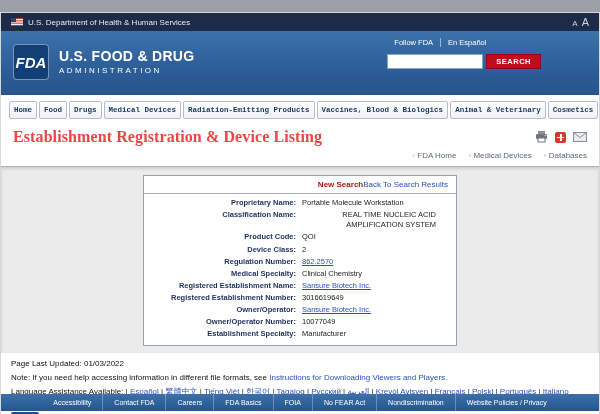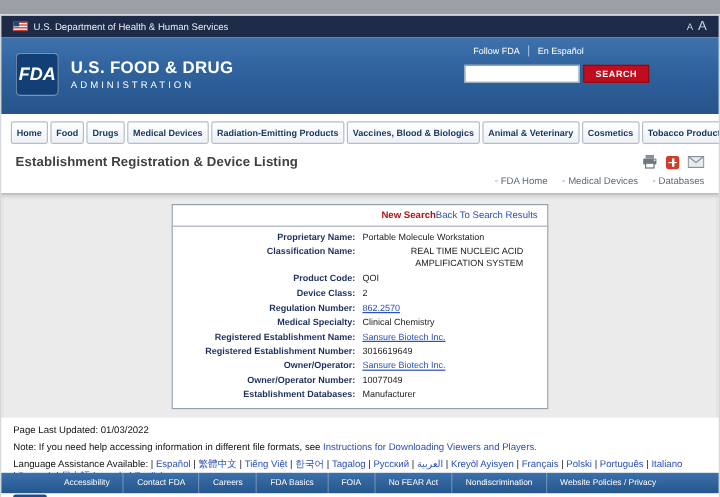--- a/index.html
+++ b/index.html
@@ -31,25 +31,25 @@
   .search-row{ margin-top:7px; display:flex; }
   .search-input{ width:96px; height:15px; border:1px solid #8fa3b8; background:#fff; font-size:8px; padding:0 3px; }
   .search-btn{ height:15px; margin-left:3px; background:#c00d1e; color:#fff; border:1px solid #8c0a15;
     font-weight:bold; font-size:7.5px; letter-spacing:.5px; padding:0 9px; cursor:pointer;
     font-family:"Liberation Sans", sans-serif; }
 
   
   .nav{ display:flex; gap:2px; padding:6px 8px 0 8px; }
   .nav-tab{ flex:1 1 auto; border:1px solid #b3bdc9; border-radius:2px;
     background:linear-gradient(#ffffff,#eef1f5); color:#16365f; font-weight:bold;
-    font-size:7.5px; padding:4px 4px; text-align:center; white-space:nowrap; cursor:pointer; }
+    font-size:7.5px; padding:4px 4px; text-align:center; white-space:nowrap; cursor:pointer;font-family:Liberation Mono, monospace; }
 
   
   .page-head{ display:flex; align-items:center; padding:9px 12px 2px 12px; }
-  .page-title{ font-size:11px; font-weight:bold; color:#404040; letter-spacing:.1px; }
+  .page-title{ font-size:16px; font-weight:bold; color:#ef4444; letter-spacing:.1px;font-family:Liberation Serif, serif; }
   .title-icons{ margin-left:auto; display:flex; gap:7px; align-items:center; }
   .icon-btn{ cursor:pointer; display:inline-flex; }
   .share-sq{ width:11px; height:11px; background:#d33b27; border-radius:2px; position:relative; }
   .share-sq::before, .share-sq::after{ content:""; position:absolute; background:#fff; }
   .share-sq::before{ left:5px; top:2px; width:1.5px; height:7px; }
   .share-sq::after{ left:2px; top:5px; width:7px; height:1.5px; }
 
   
   .breadcrumb{ padding:3px 12px 6px 12px; font-size:8px; color:#5a6a7a; display:flex; gap:12px;justify-content:flex-end; }
   .crumb{ cursor:pointer; }
@@ -210,21 +210,21 @@
         </div>
         <div class="trow">
           <div class="tlabel">Owner/Operator:</div>
           <div class="tvalue vlink">Sansure Biotech Inc.</div>
         </div>
         <div class="trow">
           <div class="tlabel">Owner/Operator Number:</div>
           <div class="tvalue">10077049</div>
         </div>
         <div class="trow">
-          <div class="tlabel">Establishment Databases:</div>
+          <div class="tlabel">Establishment Specialty:</div>
           <div class="tvalue">Manufacturer</div>
         </div>
       </div>
     </div>
   </div>
 
   <div class="footer-info">
     <div class="f-line">Page Last Updated: 01/03/2022</div>
     <div class="f-line">
       <span>Note: If you need help accessing information in different file formats, see </span><span class="flink">Instructions for Downloading Viewers and Players.</span>

